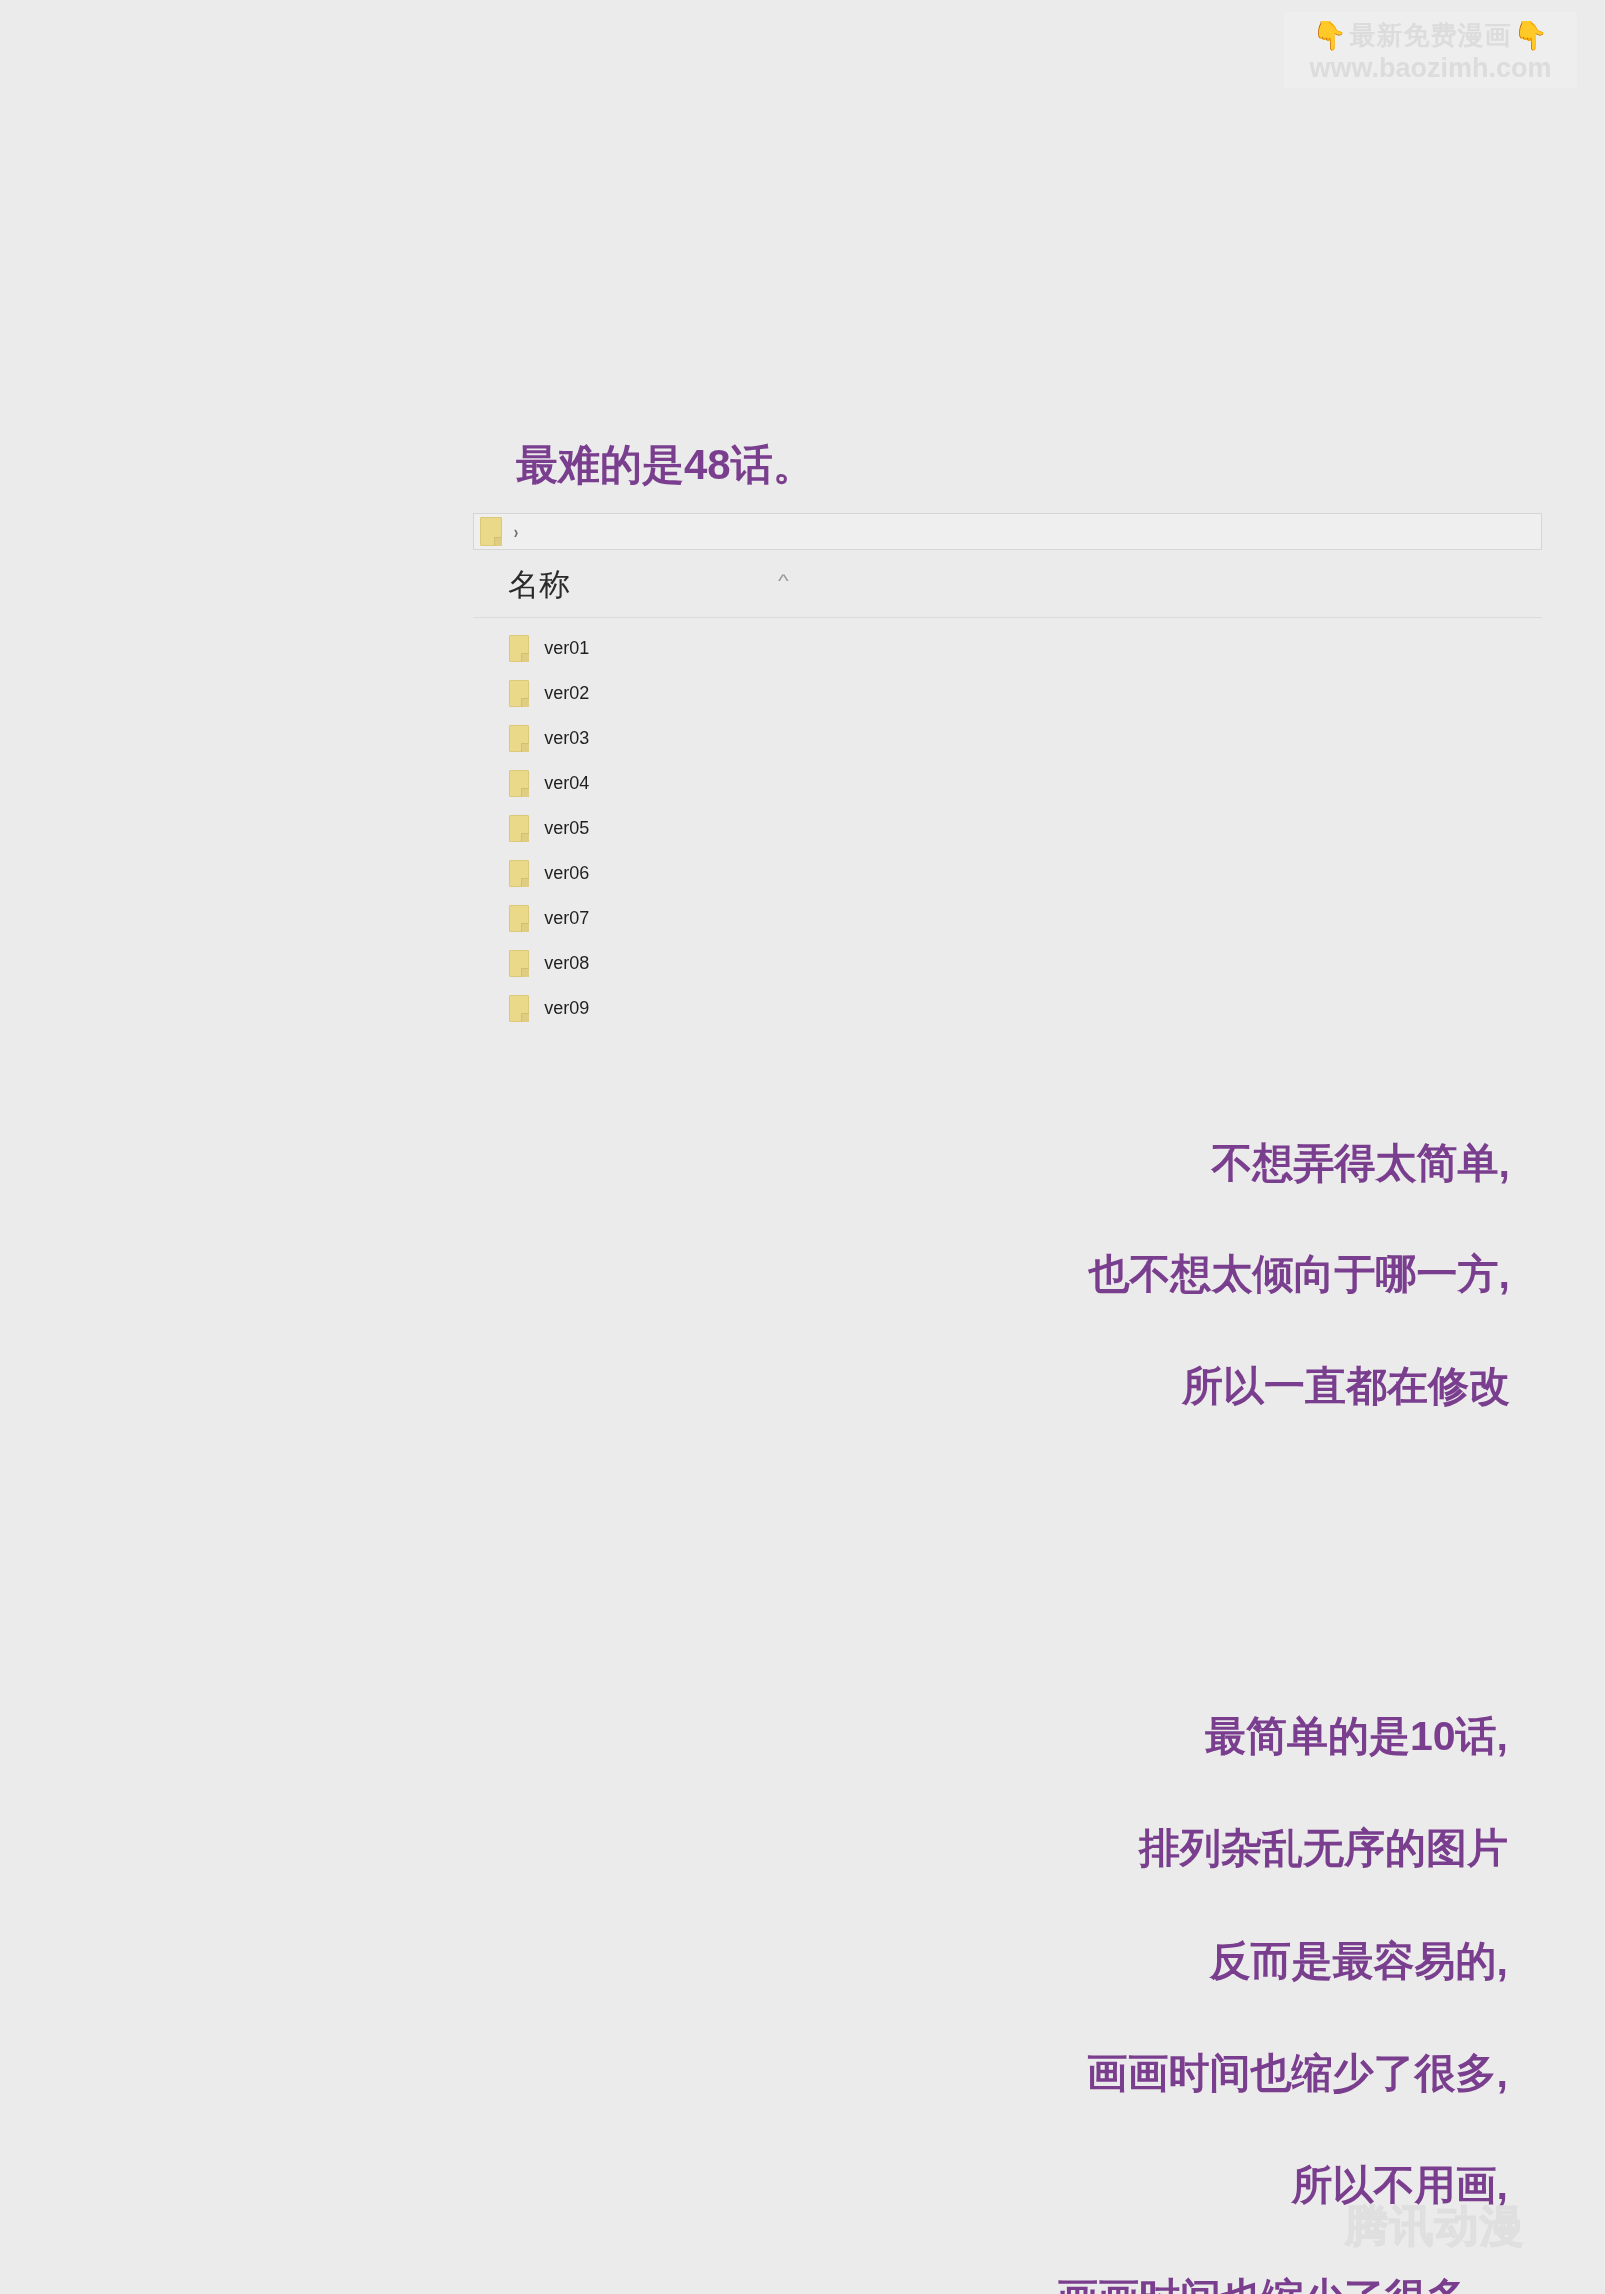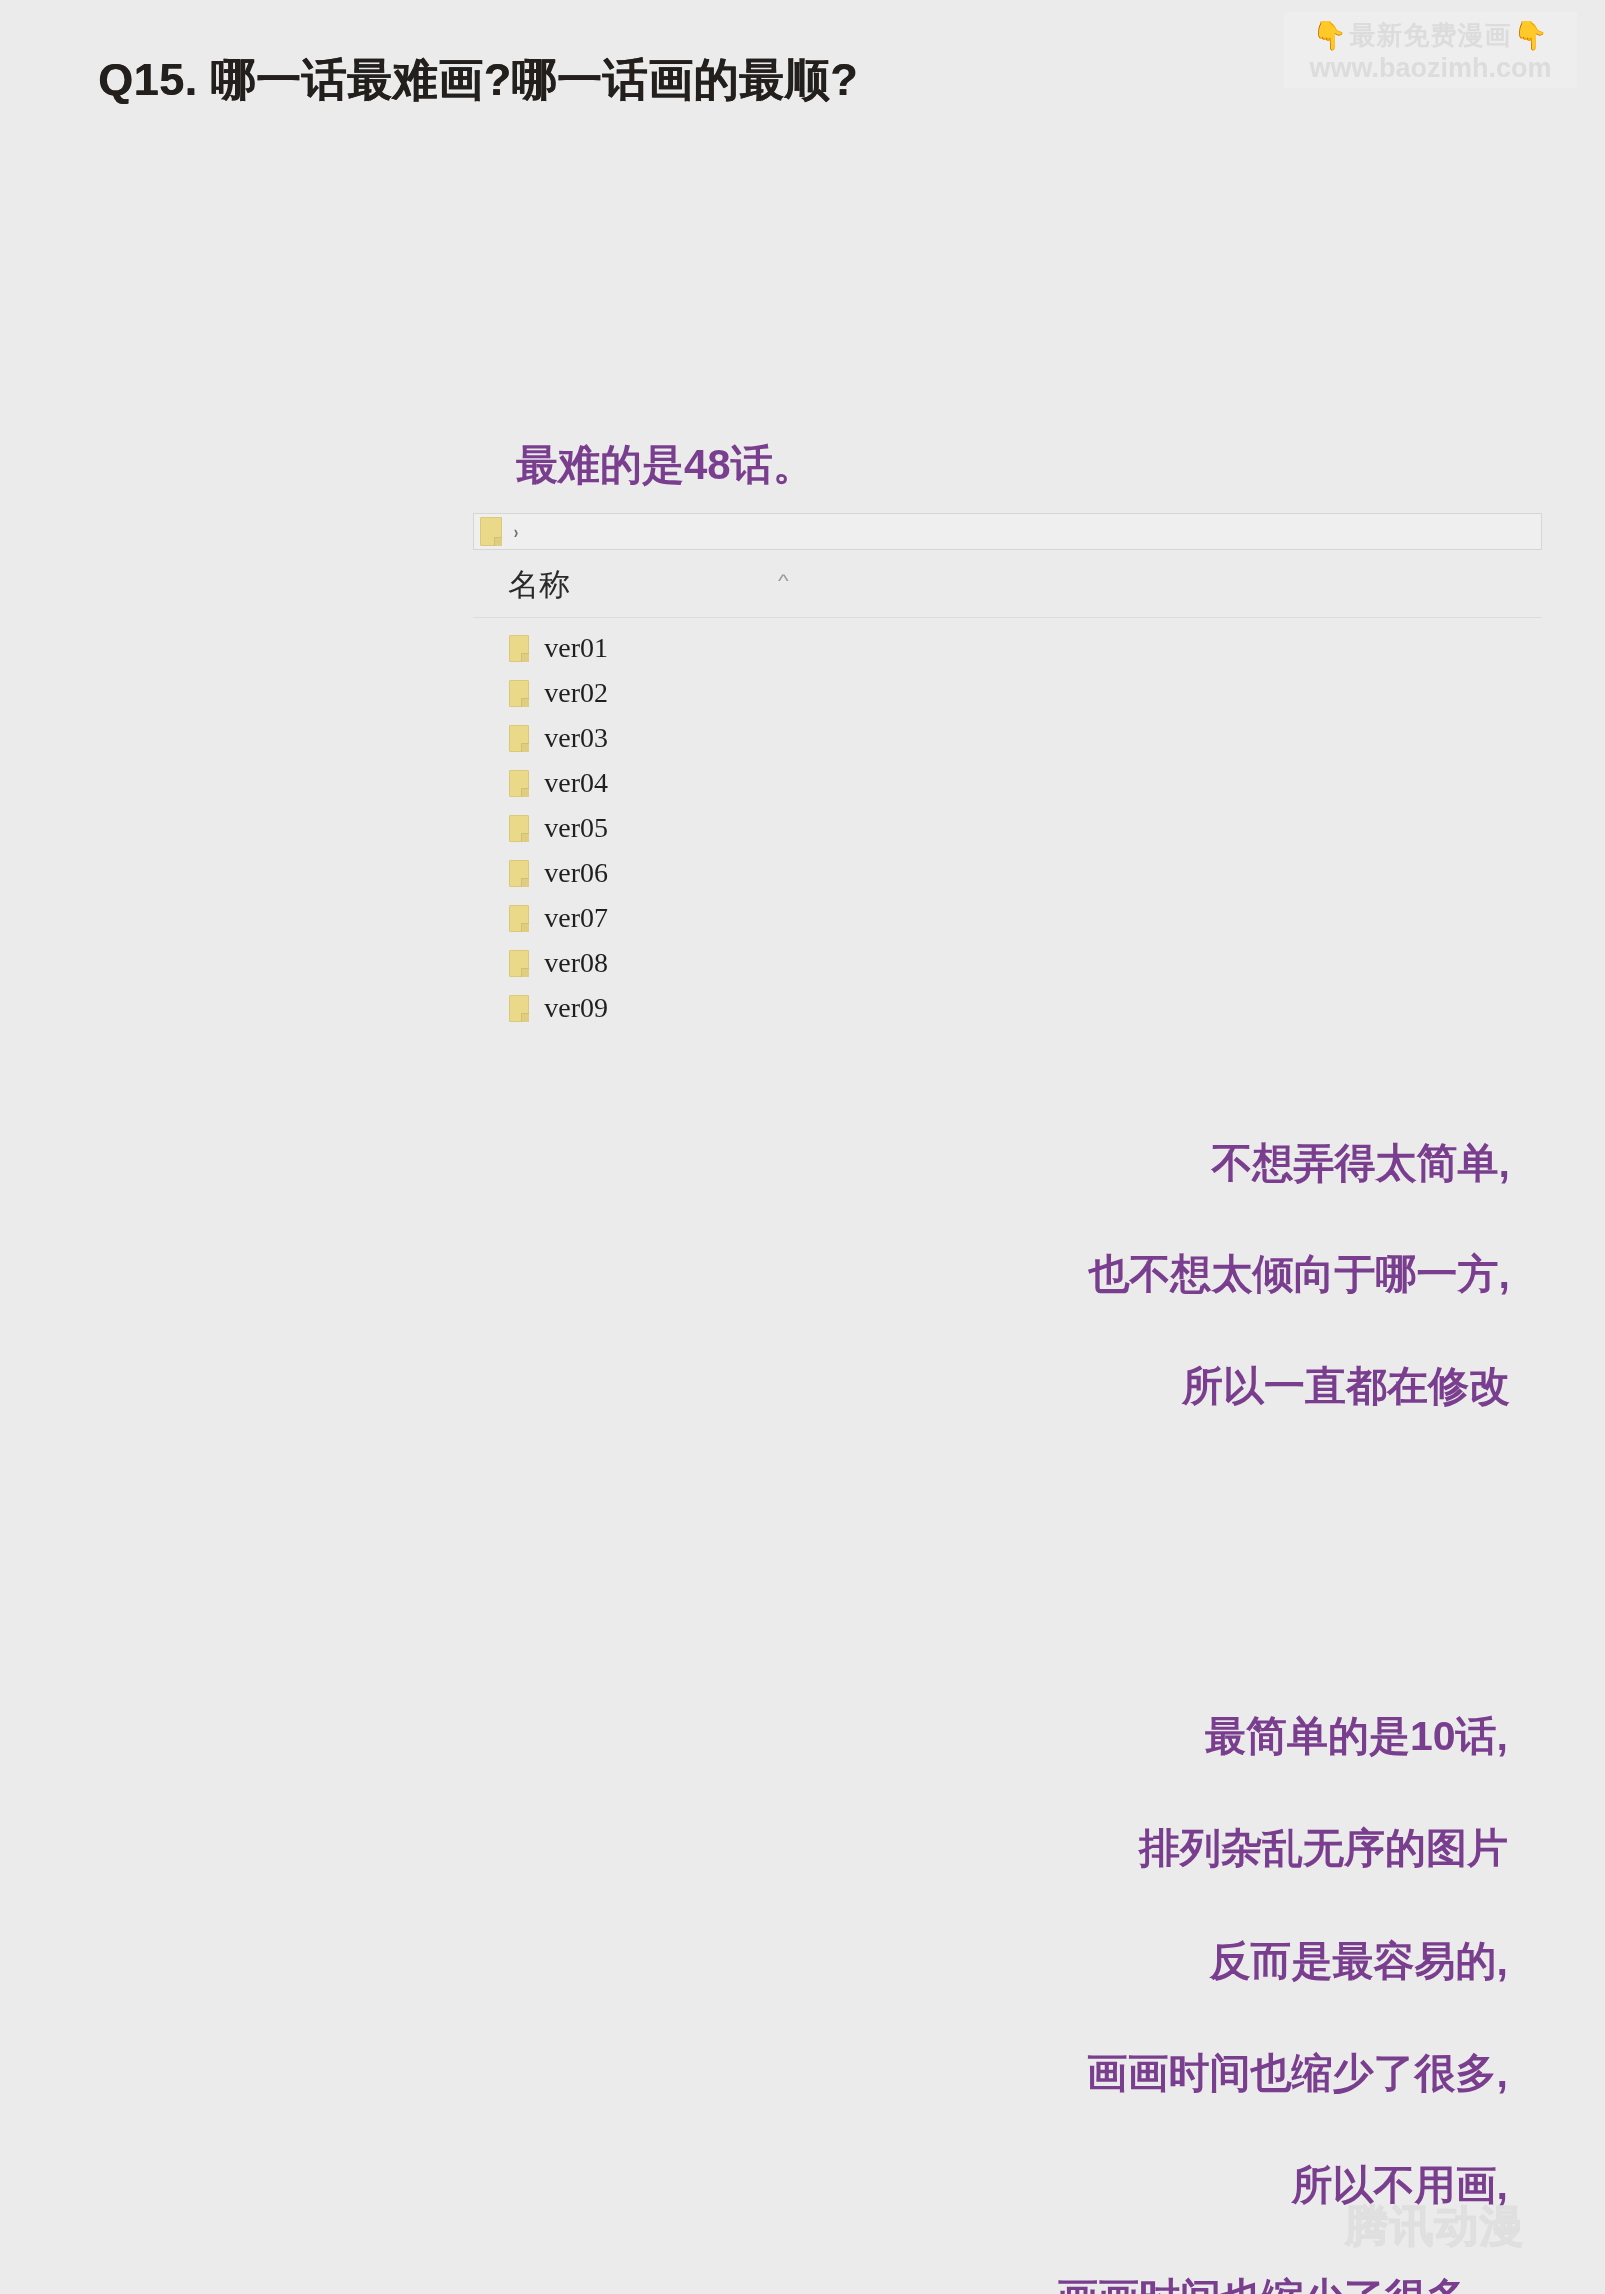--- a/index.html
+++ b/index.html
@@ -200,25 +200,24 @@
     align-items: center;
     padding-left: 36px;
     box-sizing: border-box;
   }
   .filerow .folder-ico {
     width: 20px;
     height: 27px;
   }
   .filerow .fname {
     margin-left: 15.3px;
-    font-size: 28px;
+    font-size: 18px;
     color: #1f1f1f;
     line-height: 1;
     white-space: nowrap;
-    font-family: Liberation Serif, serif;
   }
 
   
   .wm-bottom {
     position: absolute;
     left: 1311px;
     top: 2195px;
     width: 247px;
     height: 61px;
     display: flex;
@@ -231,21 +230,20 @@
     -webkit-text-stroke: 1px #e0dfdf;
     line-height: 1;
     user-select: none;
   }
 </style>
 </head>
 <body>
 
 <div class="page">
 
-  <div class="title">Q15. 哪一话最难画?哪一话画的最顺?</div>
 
   <div class="wm-top">
     <div class="wm-top-row1">
       <span class="wm-hand">👇</span>
       <span class="wm-top-cn">最新免费漫画</span>
       <span class="wm-hand">👇</span>
     </div>
     <div class="wm-top-url">www.baozimh.com</div>
   </div>
 

